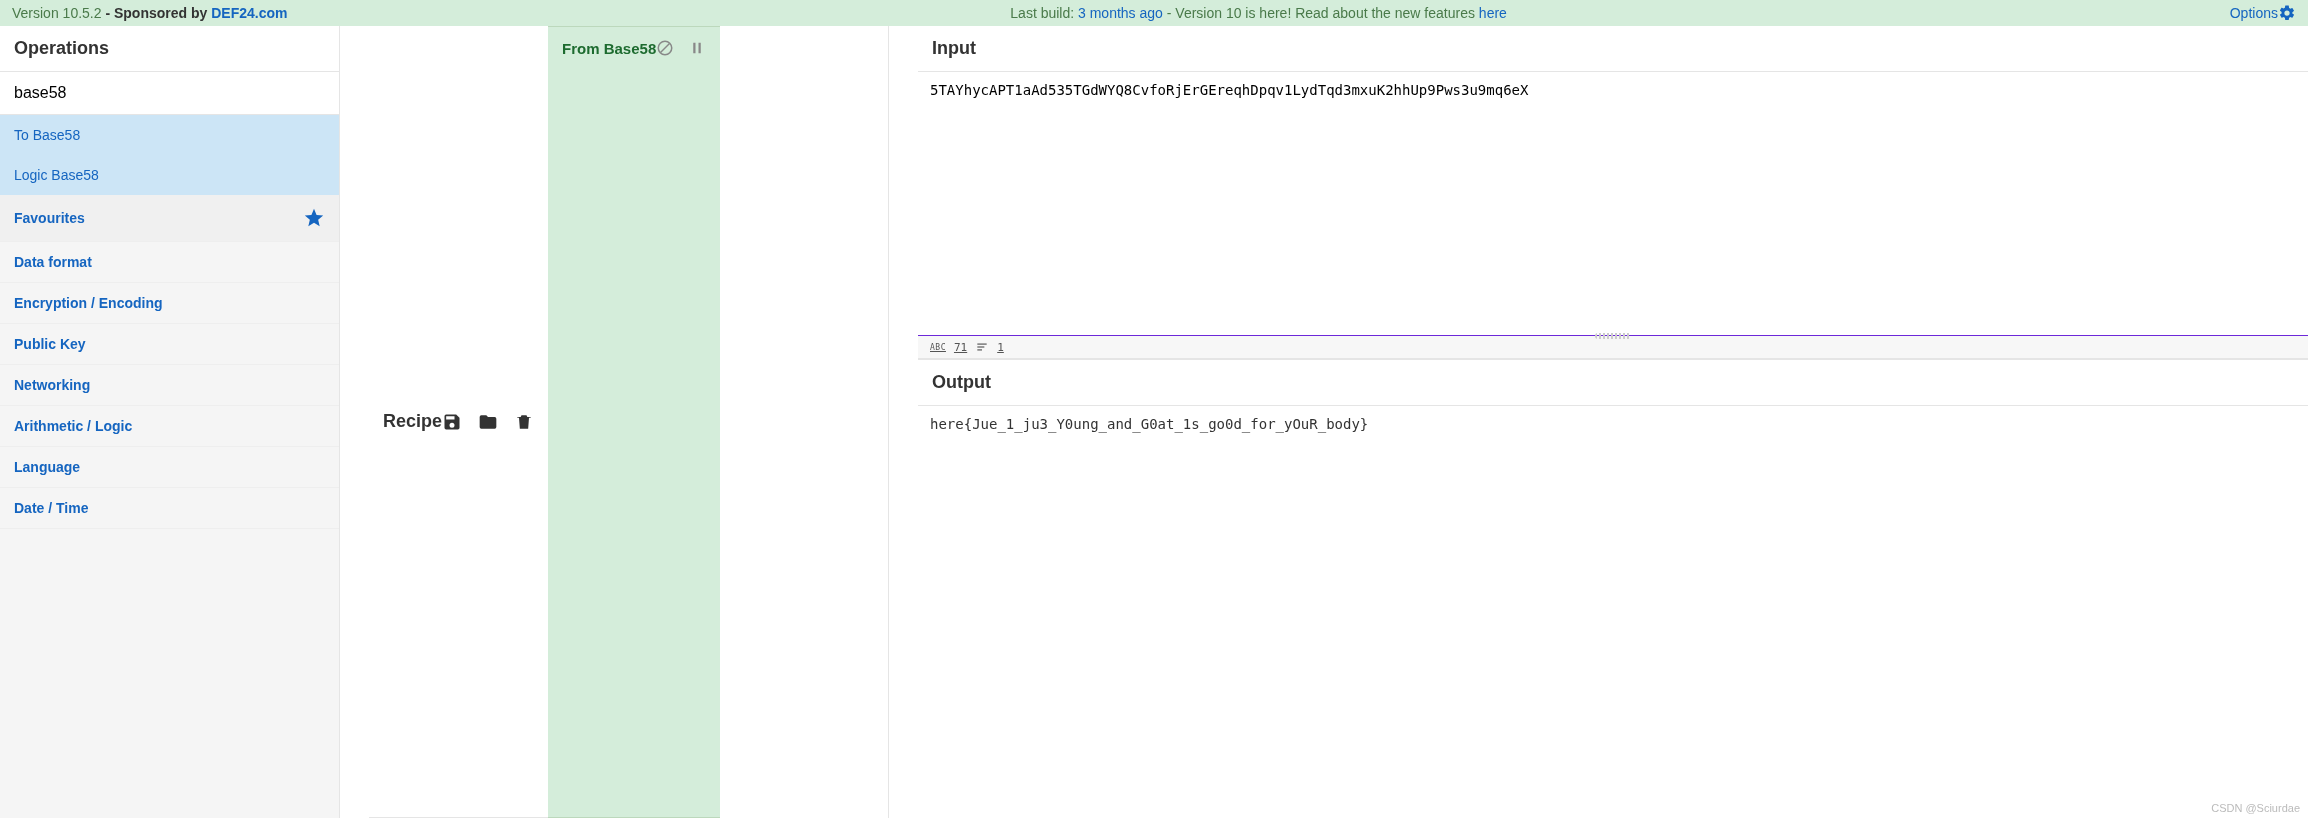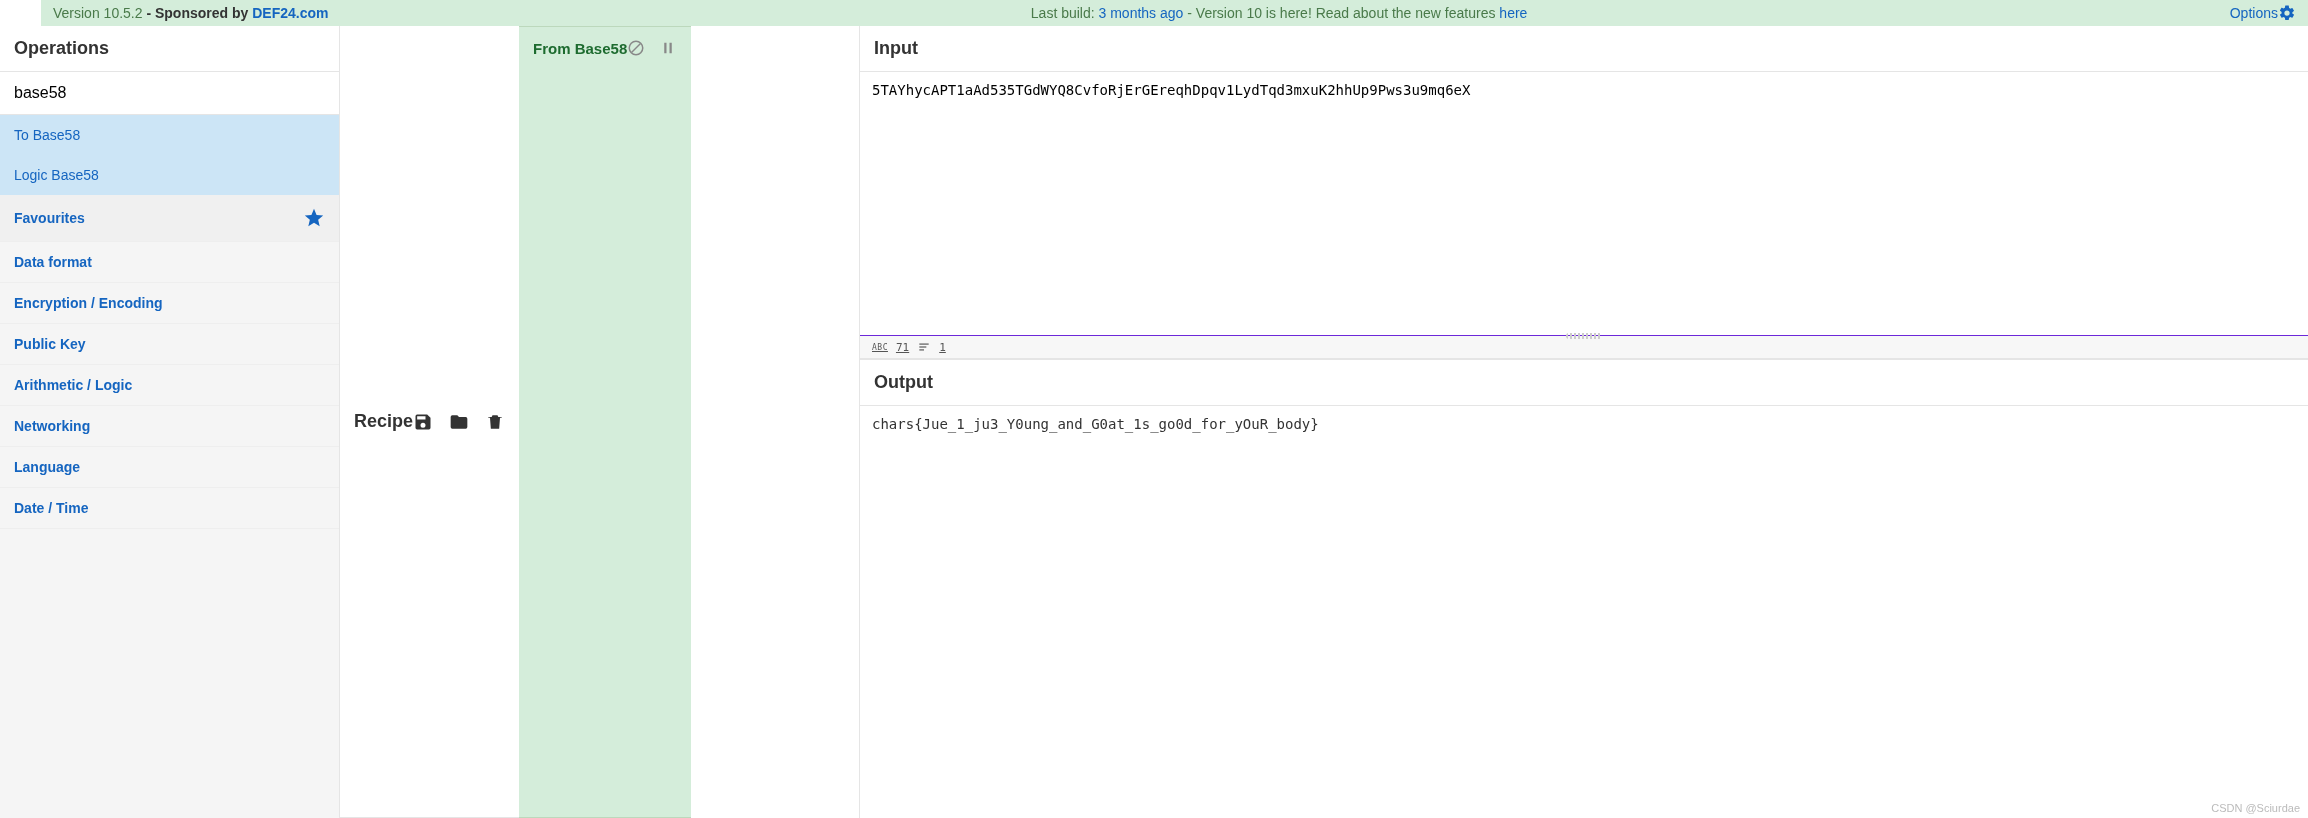--- a/index.html
+++ b/index.html
@@ -1,28 +1,28 @@
 <!DOCTYPE html>
 <html><head>
 <meta charset="utf-8">
 <style>
 * { margin: 0; padding: 0; box-sizing: border-box; }
 html, body { height: 100%; font-family: -apple-system, BlinkMacSystemFont, "Segoe UI", Helvetica, Arial, sans-serif; font-size: 14px; color: #333; }
-.banner { background: #d4edda; padding: 4px 12px; display: flex; align-items: center; justify-content: space-between; font-size: 14px; margin-left: 41px; }
+.banner { background: #d4edda; padding: 4px 12px; display: flex; align-items: center; justify-content: space-between; font-size: 14px; }
 .banner-left { color: #4a7a4a; }
 .banner-left .version-label { color: #4a7a4a; }
 .banner-left .sponsored { font-weight: 700; color: #333; }
 .banner-left .sponsor-link { color: #1565c0; font-weight: 700; text-decoration: none; }
 .banner-center { color: #4a7a4a; }
 .banner-center a { color: #1565c0; text-decoration: none; }
 .banner-right { display: flex; align-items: center; }
 .banner-right .options-link { color: #1565c0; text-decoration: none; }
 .banner-right svg { width: 18px; height: 18px; }
 
-.app { display: grid; grid-template-columns: 340px 520px 1fr; height: calc(100% - 26px); }
+.app { display: grid; grid-template-columns: 340px 520px 1fr; height: calc(100% - 26px); gap: 29px; }
 
 .panel-title { font-size: 18px; font-weight: 600; padding: 12px 14px; border-bottom: 1px solid #e5e5e5; background: #fff; display: flex; align-items: center; justify-content: space-between; }
 .panel-title .title-icons { display: flex; gap: 16px; align-items: center; }
 .panel-title .title-icons svg { width: 20px; height: 20px; cursor: pointer; }
 
 .operations { border-right: 1px solid #e5e5e5; background: #f5f5f5; display: flex; flex-direction: column; }
 .search-box { width: 100%; border: none; border-bottom: 1px solid #e5e5e5; padding: 12px 14px; font-size: 16px; outline: none; background: #fff; }
 .op-item { padding: 12px 14px; font-size: 14px; cursor: pointer; }
 .op-item.highlighted { background: #cce5f6; color: #1565c0; }
 .cat-item { padding: 12px 14px; font-weight: 600; color: #1565c0; cursor: pointer; background: #f5f5f5; border-bottom: 1px solid #eee; }
@@ -87,22 +87,22 @@
     </div>
     <div class="fav-row">
       <span>Favourites</span>
       <svg viewBox="0 0 24 24">
           <path d="M12 17.27 18.18 21l-1.64-7.03L22 9.24l-7.19-.61L12 2 9.19 8.63 2 9.24l5.46 4.73L5.82 21z"></path>
         </svg>
     </div>
     <div class="cat-item">Data format</div>
     <div class="cat-item">Encryption / Encoding</div>
     <div class="cat-item">Public Key</div>
+    <div class="cat-item">Networking</div>
     <div class="cat-item">Arithmetic / Logic</div>
-    <div class="cat-item">Networking</div>
     <div class="cat-item">Language</div>
     <div class="cat-item">Date / Time</div>
   </div>
 
   <div class="recipe">
     <div class="panel-title">
       <span>Recipe</span>
       <div class="title-icons">
         <svg viewBox="0 0 24 24" fill="#333">
             <path d="M17 3H5a2 2 0 0 0-2 2v14a2 2 0 0 0 2 2h14a2 2 0 0 0 2-2V7l-4-4zm-5 16a3 3 0 1 1 0-6 3 3 0 0 1 0 6zm3-10H5V5h10v4z"></path>
@@ -147,19 +147,19 @@
             <line x1="4" y1="12" x2="16" y2="12"></line>
             <line x1="4" y1="17" x2="12" y2="17"></line>
           </svg>
         <span>1</span>
       </div>
     </div>
     <div class="output-panel">
       <div class="panel-title">
         <span>Output</span>
       </div>
-      <div class="output-text">chars{Jue_1_ju3_Y0ung_and_G0at_1s_go0d_for_yOuR_body}</div>
+      <div class="output-text">here{Jue_1_ju3_Y0ung_and_G0at_1s_go0d_for_yOuR_body}</div>
     </div>
   </div>
 
 </div>
 
 <div class="watermark">CSDN @Sciurdae</div>
 
 </body></html>

